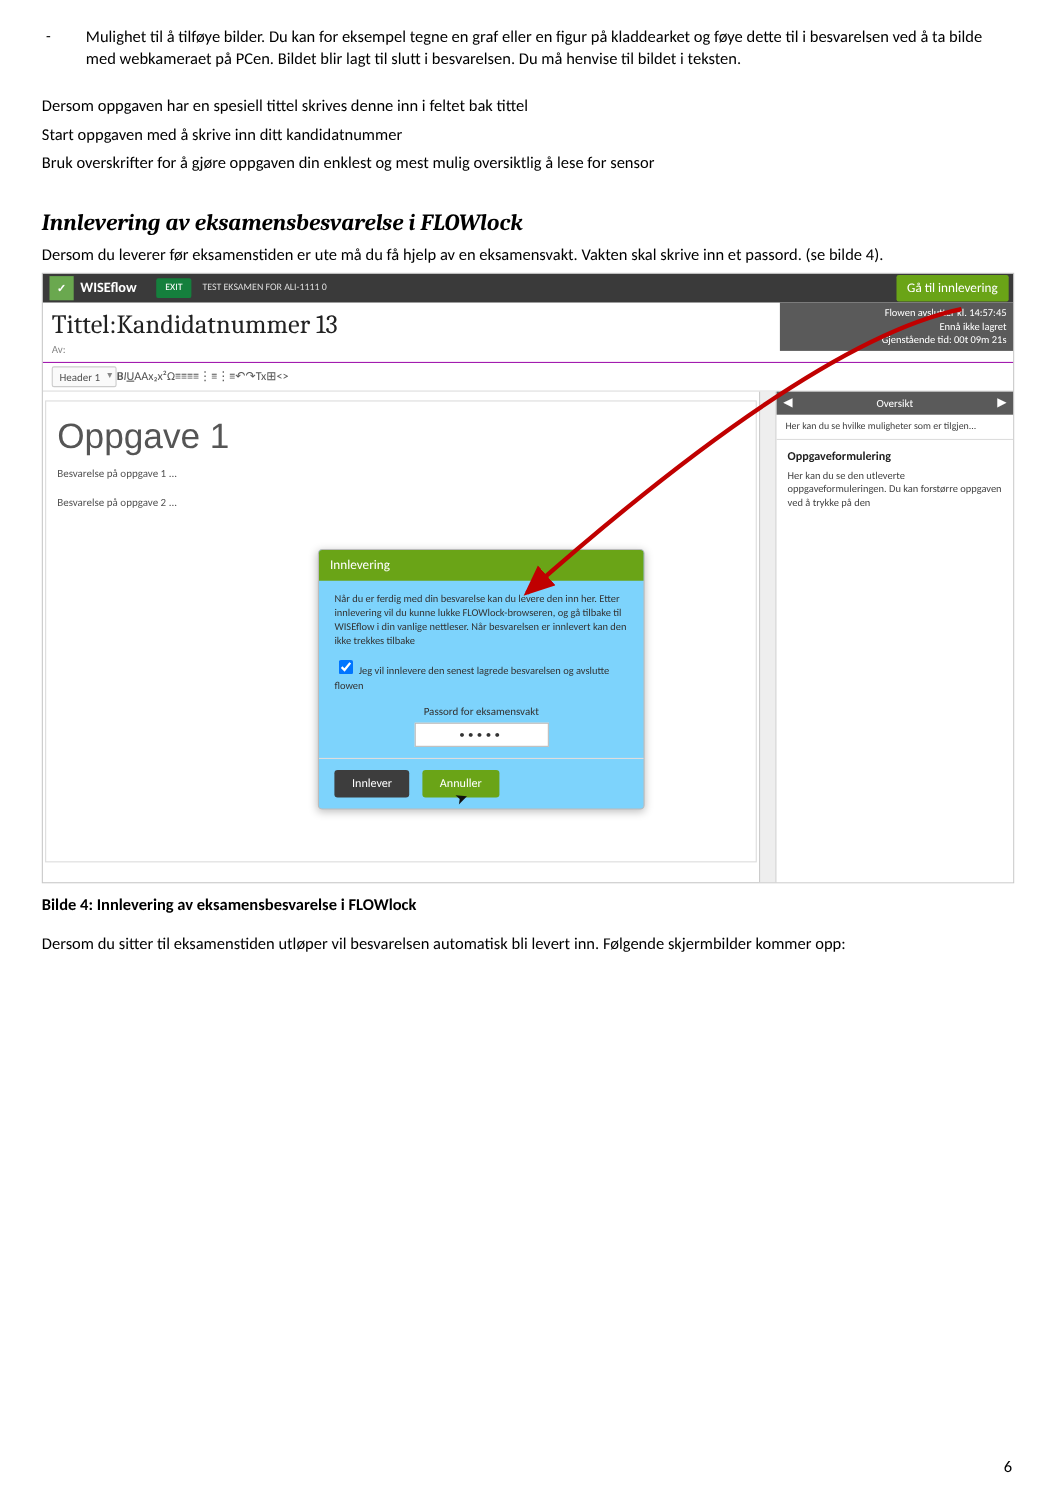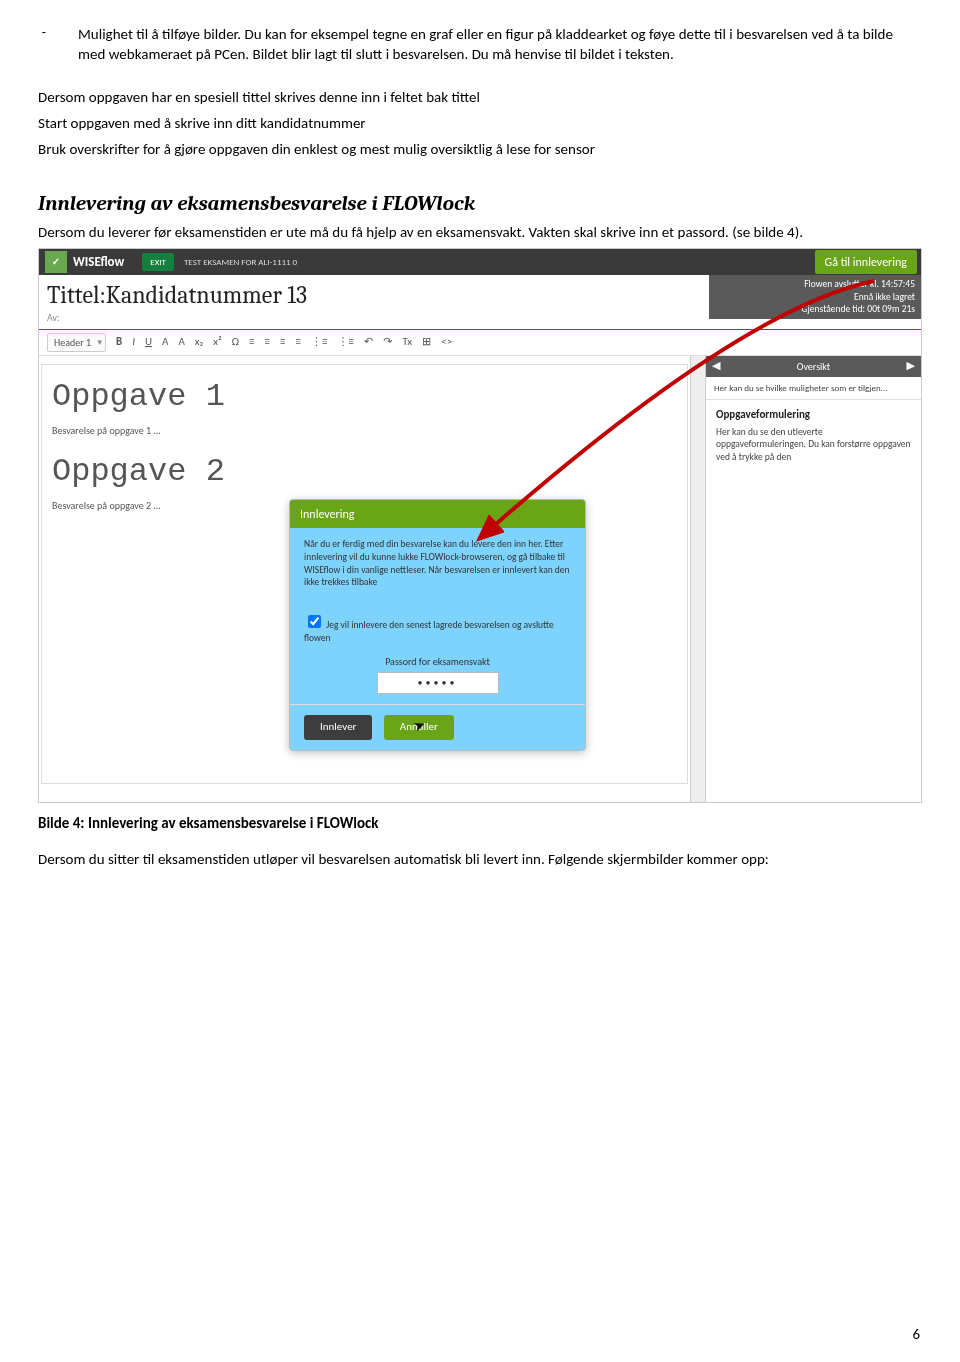--- a/index.html
+++ b/index.html
@@ -16,42 +16,42 @@
 .shot .logo{background:#6aa84f;color:#fff;width:22px;height:22px;margin:2px 6px;display:flex;align-items:center;justify-content:center;font-weight:700}
 .shot .brand{font-weight:700;color:#fff;font-size:13px}
 .shot .exitbtn{background:#15803d;color:#fff;padding:3px 8px;margin-left:18px;border-radius:2px;font-size:9px}
 .shot .testlbl{margin-left:10px;font-size:9px;color:#ddd}
 .shot .gobtn{margin-left:auto;background:#6aa417;color:#fff;padding:4px 10px;font-size:12px;margin-right:4px;border-radius:2px}
 .shot .titlebar{display:flex;align-items:flex-start;border-bottom:1px solid #a21caf}
 .shot .titlebar .ttl{flex:1;padding:4px 8px}
 .shot .titlebar .ttl .big{font-family:Cambria,Georgia,serif;font-size:24px;color:#222}
 .shot .titlebar .ttl .small{font-size:10px;color:#888}
 .shot .titlebar .status{width:200px;background:#5a5a5a;color:#fff;font-size:9.5px;padding:3px 6px;text-align:right;line-height:1.35}
-.toolbar{display:flex;align-items:center;gap:10px;padding:3px 8px;border-bottom:1px solid #ddd;font-size:11px;color:#555}
+.toolbar{display:flex;align-items:center;padding:3px 8px;border-bottom:1px solid #ddd;font-size:11px;color:#555}
 .toolbar .sel{border:1px solid #ccc;background:#fafafa;padding:2px 14px 2px 6px;border-radius:2px;font-size:10px;position:relative}
 .toolbar .sel:after{content:"▾";position:absolute;right:3px;top:2px;font-size:9px;color:#888}
 .toolbar .tbtn{color:#555;cursor:default}
 .body-split{display:flex}
 .editor{flex:1;padding:8px 2px 8px 2px;min-height:430px}
 .editor-inner{border:1px solid #dcdcdc;background:#fff;min-height:420px;padding:6px 10px;box-sizing:border-box}
-.editor h1{font-family:Liberation Mono, monospace;font-weight:400;font-size:32px;margin:4px 0 6px 0;color:#555}
+.editor h1{font-family:Liberation Sans, sans-serif;font-weight:400;font-size:32px;margin:4px 0 6px 0;color:#555}
 .editor .ans{font-size:10px;color:#555;margin-bottom:12px}
 .rulerV{width:14px;background:#eee;border-left:1px solid #ccc;border-right:1px solid #ccc}
 .sidebar{width:215px;background:#fff;font-size:10px}
 .ovhdr{background:#5a5a5a;color:#fff;font-size:10px;padding:3px 6px;display:flex;align-items:center;justify-content:space-between}
 .ovhdr .arrow{font-size:11px}
 .ovhint{font-size:9px;color:#444;padding:5px 8px;line-height:1.3}
 .ovblock{border-top:1px solid #ddd;padding:8px 10px}
 .ovblock .bt{font-weight:700;font-size:11px;margin-bottom:3px;color:#222}
 .ovblock .bd{font-size:9.5px;color:#444;line-height:1.35}
 
 .modal{position:absolute;left:250px;top:250px;width:295px;background:#7dd3fc;border:1px solid #bbb;border-radius:4px;box-shadow:0 2px 8px rgba(0,0,0,.25)}
 .modal .mh{background:#6aa417;color:#fff;padding:6px 10px;font-size:12px;border-radius:3px 3px 0 0}
 .modal .mb{padding:10px 14px;font-size:9.5px;color:#333;line-height:1.35}
-.modal .chk{margin-top:23px;font-size:9.5px}
+.modal .chk{margin-top:8px;font-size:9.5px}
 .modal .plabel{text-align:center;margin-top:10px;font-size:10px;color:#333}
 .modal .pwbox{margin:4px auto 0 auto;width:120px;border:1px solid #bbb;background:#fff;text-align:center;letter-spacing:3px;padding:3px 0;font-size:10px}
 .modal .mf{border-top:1px solid #ddd;padding:10px;text-align:left}
 .modal .mbtn{display:inline-block;padding:5px 16px;border-radius:3px;font-size:11px;margin:0 4px;color:#fff}
 .modal .mbtn.dark{background:#3d3d3d}
 .modal .mbtn.green{background:#6aa417}
 .cursor{position:absolute;left:375px;top:468px;font-size:14px;color:#111;transform:rotate(-20deg)}
 
 .redarrow{position:absolute;pointer-events:none}
 .pageno{position:absolute;right:40px;bottom:18px;font-size:15px}
@@ -117,21 +117,20 @@
       <span class="tbtn">Tx</span>
       <span class="tbtn">⊞</span>
       <span class="tbtn">&lt;&gt;</span>
     </div>
 
     <div class="body-split">
       <div class="editor">
         <div class="editor-inner">
           <h1>Oppgave 1</h1>
           <div class="ans">Besvarelse på oppgave 1 ...</div>
-          <h1>Oppgave 2</h1>
           <div class="ans">Besvarelse på oppgave 2 ...</div>
         </div>
       </div>
       <div class="rulerV"></div>
       <div class="sidebar">
         <div class="ovhdr">
           <span class="arrow">◀</span>
           <span>Oversikt</span>
           <span class="arrow">▶</span>
         </div>

